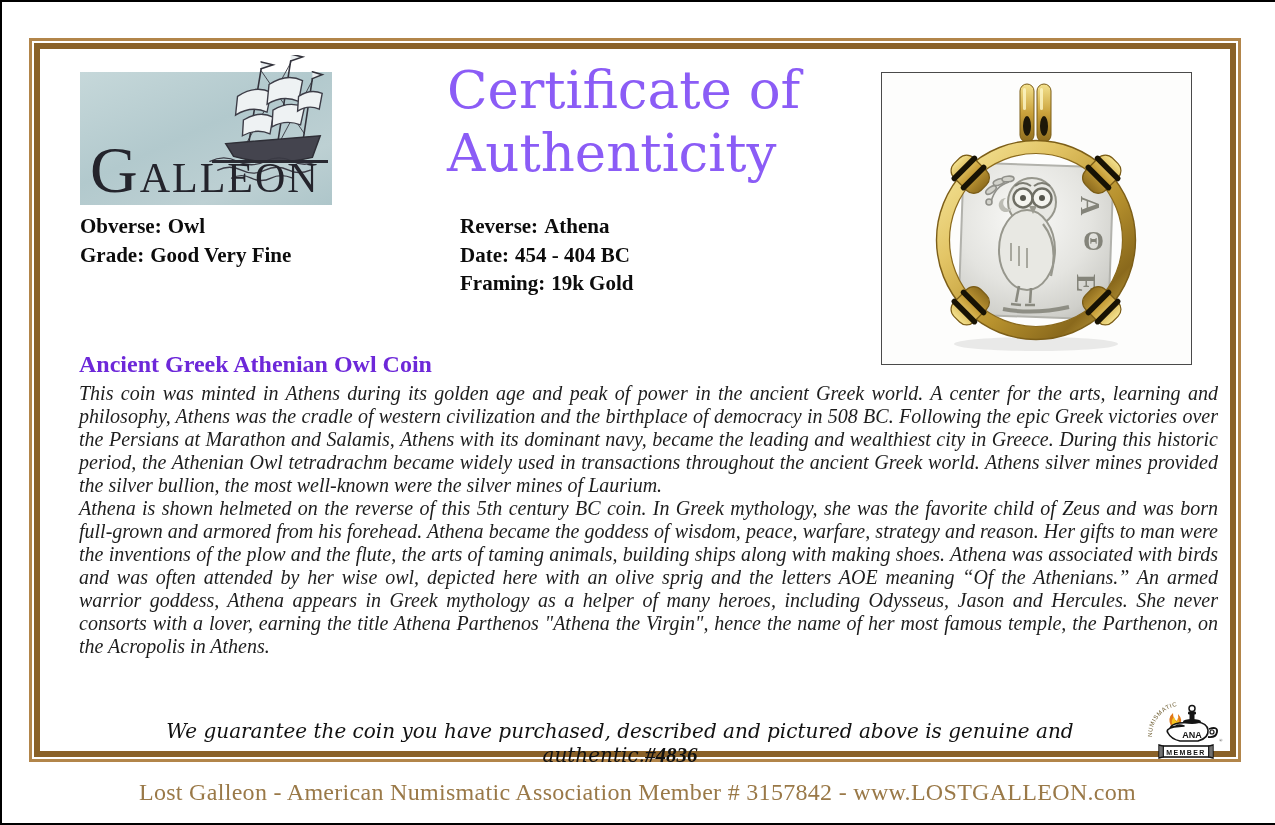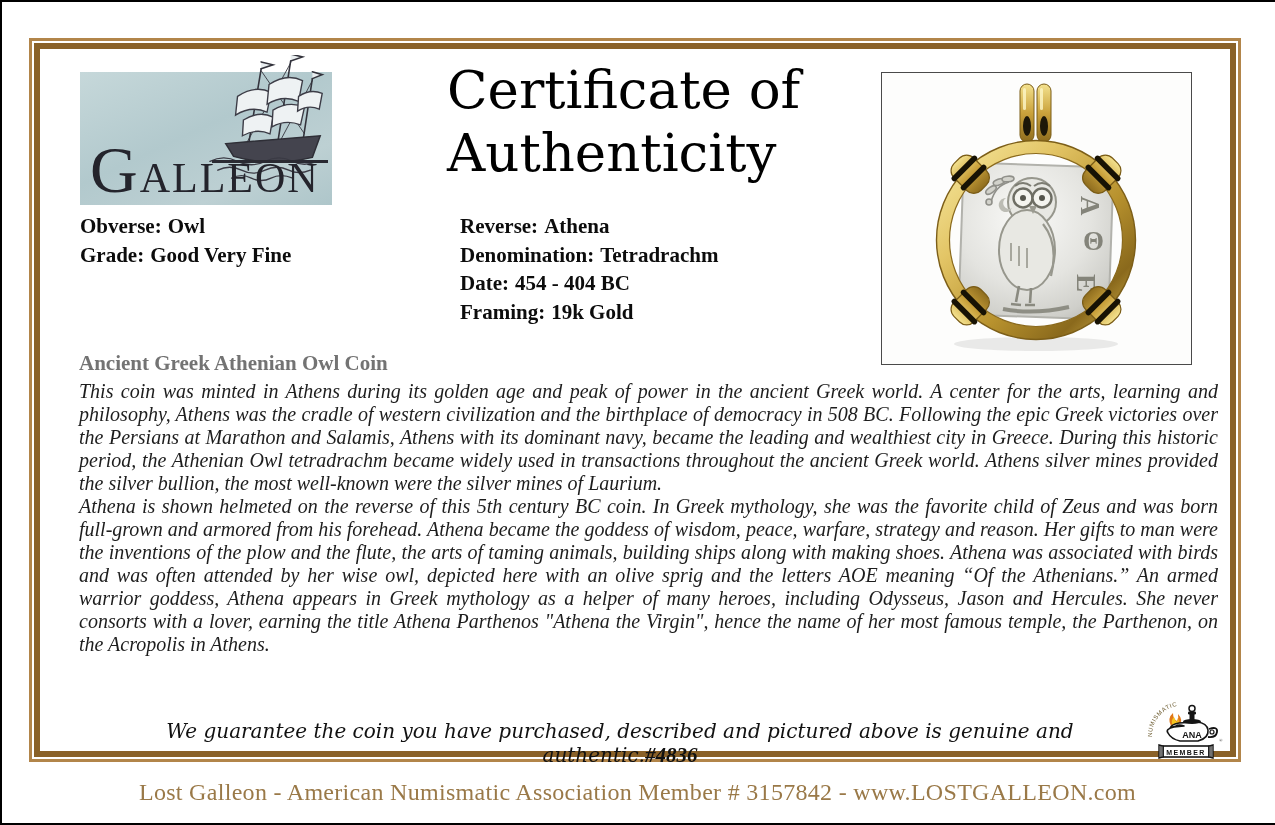--- a/index.html
+++ b/index.html
@@ -32,39 +32,39 @@
   .logo-word1::first-letter{font-size:78px;line-height:50px;}
   .logo-word2{left:10px;top:74px;font-size:42px;letter-spacing:2px;line-height:56px;}
   .logo-word2::first-letter{font-size:66px;line-height:48px;}
   .logo-rule{position:absolute;left:132px;top:88px;width:116px;height:3px;background:#2a2a32;}
   .ship-svg{position:absolute;right:-8px;top:-17px;width:138px;height:128px;}
 
   
   .title{
     position:absolute;left:447px;top:58px;width:430px;
     font-family:"DejaVu Serif",serif;font-size:53px;line-height:63px;
-    color:#000000;letter-spacing:0px;
+    color:#8b5cf6;letter-spacing:0px;
   }
 
   
   .coin-photo{
     position:absolute;left:881px;top:72px;width:311px;height:293px;
     border:1px solid #4a4a4a;background:#fdfdfc;box-sizing:border-box;
   }
   .coin-svg{position:absolute;left:29px;top:5px;width:250px;height:278px;}
 
   
   .details-col{position:absolute;top:212px;font-size:21px;font-weight:bold;color:#0c0c0c;line-height:28.6px;}
   #details-left{left:80px;width:370px;}
   #details-right{left:460px;width:400px;}
   .detail-row .lbl{margin-right:6px;text-align:right;}
 
   
   .body-block{position:absolute;left:79px;top:351px;width:1139px;color:#1d1d1d;}
-  .body-heading{font-size:21px;font-weight:bold;margin:0 0 4px 0;color:#737373;}
+  .body-heading{font-size:24px;font-weight:bold;margin:0 0 4px 0;color:#6d28d9;}
   .body-block p{font-size:20px;line-height:23px;margin:0;text-align:justify;font-style:italic;}
 
   
   .guarantee{
     position:absolute;left:100px;top:719px;width:1040px;text-align:center;
     font-style:italic;font-size:20px;color:#111;font-family:"DejaVu Serif",serif;
   }
   .guarantee .cert-no{font-weight:bold;font-size:21px;font-family:"Liberation Serif",serif;}
 
   .ana-svg{position:absolute;left:1146px;top:697px;width:80px;height:64px;}
@@ -228,21 +228,20 @@
     </g>
   </svg>
 </div>
 
 <div class="details-col" id="details-left">
   <div class="detail-row"><span class="lbl">Obverse:</span><span>Owl</span></div>
   <div class="detail-row"><span class="lbl">Grade:</span><span>Good Very Fine</span></div>
 </div>
 <div class="details-col" id="details-right">
   <div class="detail-row"><span class="lbl">Reverse:</span><span>Athena</span></div>
-  <div class="detail-row"><span class="lbl">Denomination:</span><span>Tetradrachm</span></div>
   <div class="detail-row"><span class="lbl">Date:</span><span>454 - 404 BC</span></div>
   <div class="detail-row"><span class="lbl">Framing:</span><span>19k Gold</span></div>
 </div>
 
 <div class="body-block">
   <h2 class="body-heading">Ancient Greek Athenian Owl Coin</h2>
   <p>This coin was minted in Athens during its golden age and peak of power in the ancient Greek world. A center for the arts, learning and philosophy, Athens was the cradle of western civilization and the birthplace of democracy in 508 BC. Following the epic Greek victories over the Persians at Marathon and Salamis, Athens with its dominant navy, became the leading and wealthiest city in Greece. During this historic period, the Athenian Owl tetradrachm became widely used in transactions throughout the ancient Greek world. Athens silver mines provided the silver bullion, the most well-known were the silver mines of Laurium.</p>
   <p>Athena is shown helmeted on the reverse of this 5th century BC coin. In Greek mythology, she was the favorite child of Zeus and was born full-grown and armored from his forehead. Athena became the goddess of wisdom, peace, warfare, strategy and reason. Her gifts to man were the inventions of the plow and the flute, the arts of taming animals, building ships along with making shoes. Athena was associated with birds and was often attended by her wise owl, depicted here with an olive sprig and the letters AOE meaning “Of the Athenians.” An armed warrior goddess, Athena appears in Greek mythology as a helper of many heroes, including Odysseus, Jason and Hercules. She never consorts with a lover, earning the title Athena Parthenos "Athena the Virgin", hence the name of her most famous temple, the Parthenon, on the Acropolis in Athens.</p>
 </div>
 

